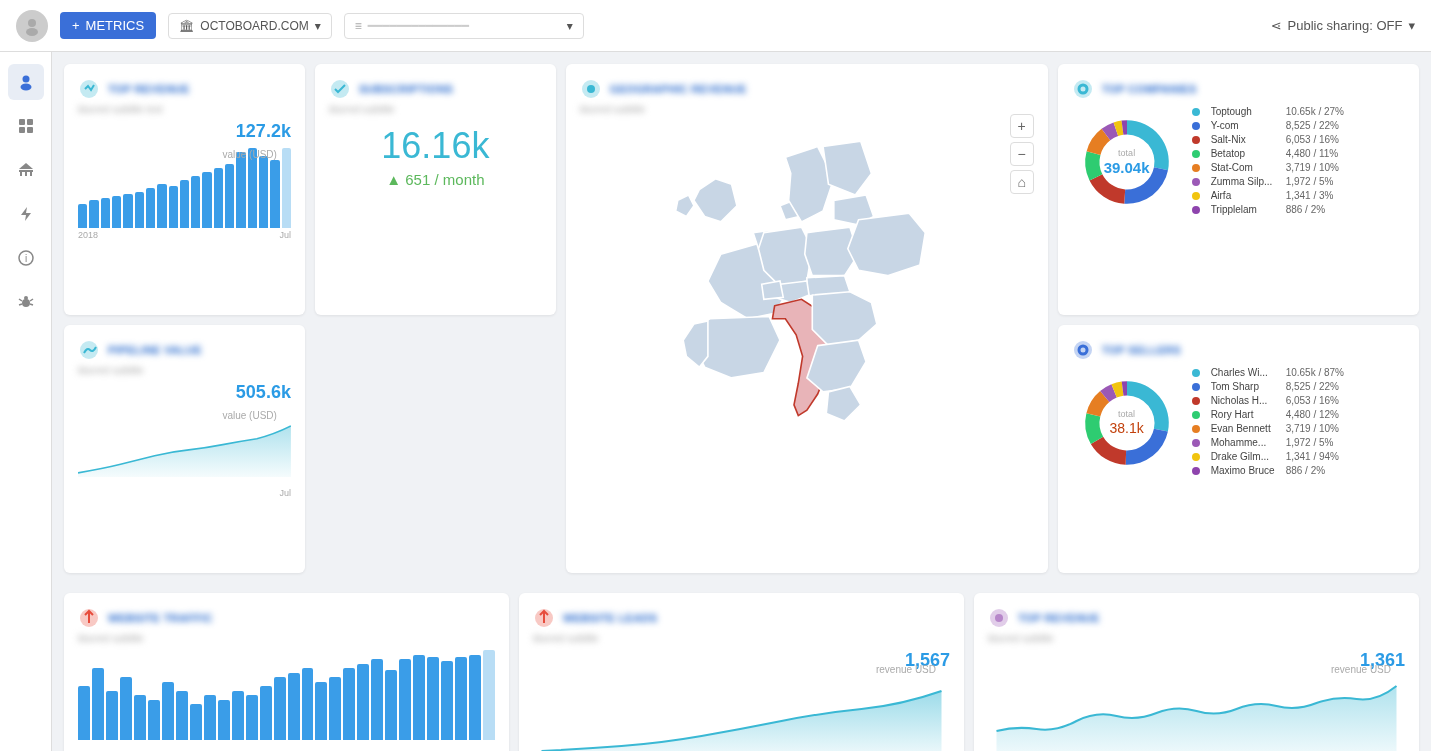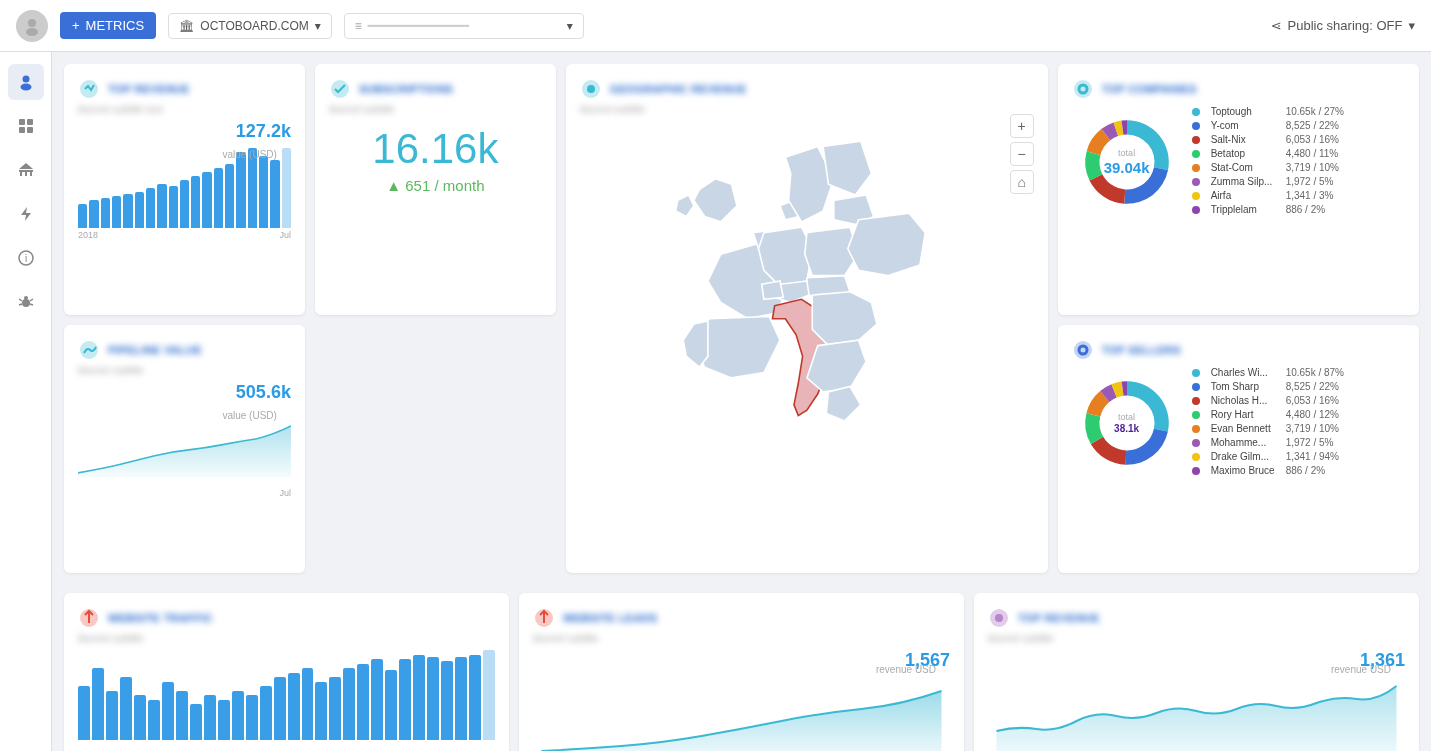--- a/index.html
+++ b/index.html
@@ -64,21 +64,21 @@
     .chart-label-right { position: absolute; top: 28px; right: 14px; font-size: 10px; color: #aaa; text-align: right; }
     .chart-value { font-size: 18px; font-weight: 700; color: #2b9be5; text-align: right; }
 
     
     .bar-chart { display: flex; align-items: flex-end; gap: 2px; height: 80px; margin-top: 6px; }
     .bar { background: #3a9de8; border-radius: 2px 2px 0 0; flex: 1; min-width: 4px; }
     .bar.highlighted { background: #b8ddf5; }
     .chart-x-labels { display: flex; justify-content: space-between; font-size: 9px; color: #aaa; margin-top: 2px; }
 
     
-    .big-number { font-size: 42px; font-weight: 300; color: #3ab8d4; text-align: center; margin: 10px 0 4px; }
+    .big-number { font-size: 36px; font-weight: 300; color: #3ab8d4; text-align: center; margin: 10px 0 4px; }
     .big-number-sub { text-align: center; font-size: 15px; color: #5cb85c; }
     .gauge-bar { height: 3px; background: #eee; border-radius: 2px; margin-top: 10px; }
     .gauge-fill { height: 100%; background: #333; border-radius: 2px; }
     .gauge-label { font-size: 10px; color: #aaa; text-align: center; margin-top: 3px; }
 
     
     .progress-number { font-size: 42px; font-weight: 300; color: #444; text-align: center; margin: 10px 0 4px; }
 
     
     .map-card { grid-column: 3; grid-row: 1 / 3; }
@@ -430,21 +430,21 @@
                 <path d="M 87.19449295616158 57.78265338647724 A 38 38 0 0 1 48.794338527073435 87.98086861056103 L 49.206801662548315 74.98741355957964 A 25 25 0 0 0 74.47006115536946 55.12016670162976 Z" fill="#3a6fd8"></path>
                 <path d="M 48.794338527073435 87.98086861056103 A 38 38 0 0 1 17.09103465619134 69.00000000000001 L 28.349364905389038 62.50000000000001 A 25 25 0 0 0 49.206801662548315 74.98741355957964 Z" fill="#c0392b"></path>
                 <path d="M 17.09103465619134 69.00000000000001 A 38 38 0 0 1 13.071160403705406 41.04116045064178 L 25.704710791911452 44.10602661226433 A 25 25 0 0 0 28.349364905389038 62.50000000000001 Z" fill="#2ecc71"></path>
                 <path d="M 13.071160403705406 41.04116045064178 A 38 38 0 0 1 25.5740708319115 20.89031116147884 L 33.93030975783651 30.84888892202555 A 25 25 0 0 0 25.704710791911452 44.10602661226433 Z" fill="#e67e22"></path>
                 <path d="M 25.5740708319115 20.89031116147884 A 38 38 0 0 1 35.876826684907535 14.722018545389247 L 40.708438608491804 26.79080167459819 A 25 25 0 0 0 33.93030975783651 30.84888892202555 Z" fill="#9b59b6"></path>
                 <path d="M 35.876826684907535 14.722018545389247 A 38 38 0 0 1 45.189486764197504 12.305717112429782 L 46.83518866065625 25.20112967923012 A 25 25 0 0 0 40.708438608491804 26.79080167459819 Z" fill="#f1c40f"></path>
                 <path d="M 45.189486764197504 12.305717112429782 A 38 38 0 0 1 49.99999999999999 12 L 49.99999999999999 25 A 25 25 0 0 0 46.83518866065625 25.20112967923012 Z" fill="#8e44ad"></path>
               </svg>
             <div style="position:absolute; top:50%; left:50%; transform:translate(-50%,-50%); text-align:center; line-height:1.2;">
               <div style="font-size:9px; color:#aaa;">total</div>
-              <div style="font-size:10px; font-weight:700; color:#4c1d95;">38.1k</div>
+              <div style="font-size:14px; font-weight:400; color:#c2410c;">38.1k</div>
             </div>
           </div>
           <div class="donut-legend" id="legend2">
               <div class="legend-item">
       <span class="legend-dot" style="background:#3ab8d4;"></span>
       <span class="legend-name">Charles Wi...</span>
       <span class="legend-values">10.65k / 87%</span>
     </div>
               <div class="legend-item">
       <span class="legend-dot" style="background:#3a6fd8;"></span>

